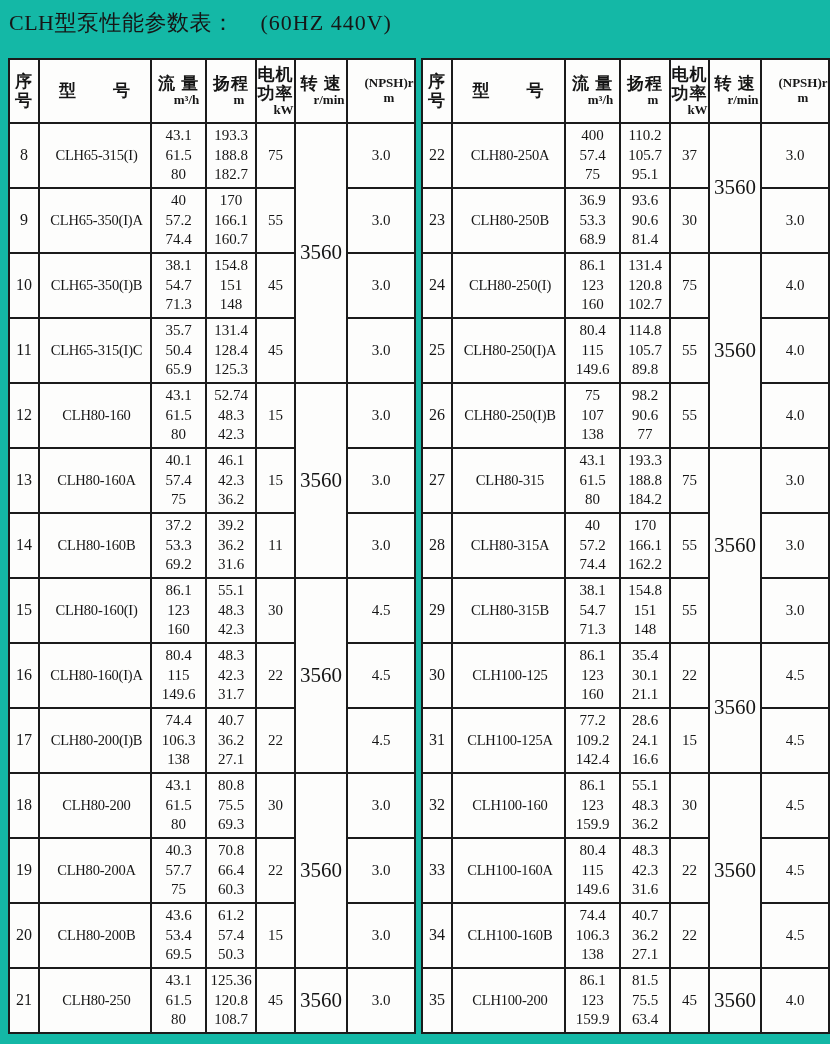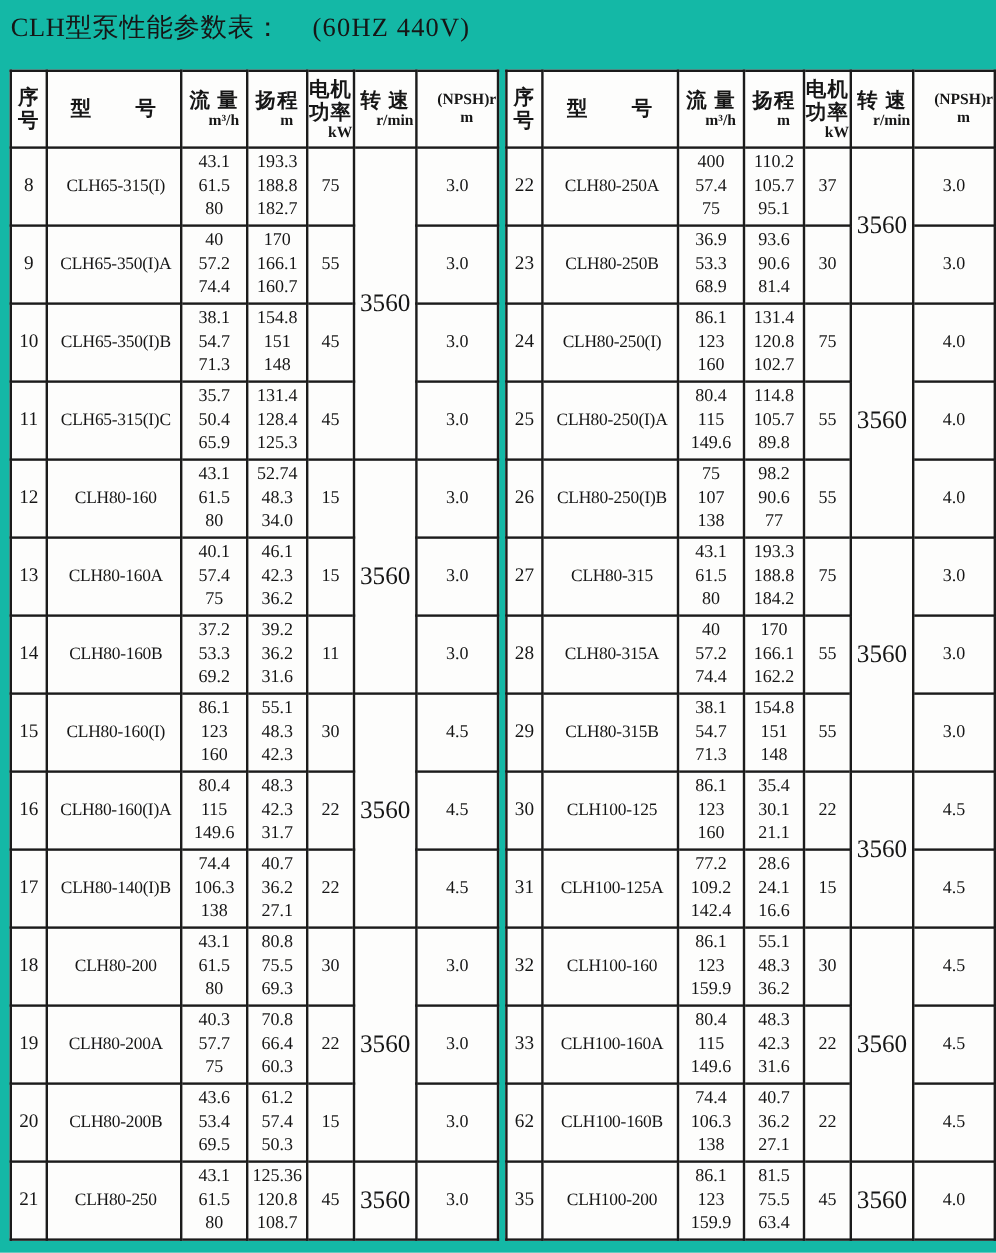--- a/index.html
+++ b/index.html
@@ -117,21 +117,21 @@
           <td class="c-num">3.0</td>
         </tr>
         <tr>
           <td class="c-no">12</td>
           <td class="c-model">CLH80-160</td>
           <td class="c-num">43.1
 61.5
 80</td>
           <td class="c-num">52.74
 48.3
-34.0</td>
+42.3</td>
           <td class="c-num">15</td>
           <td class="c-speed" rowspan="3">3560</td>
           <td class="c-num">3.0</td>
         </tr>
         <tr>
           <td class="c-no">13</td>
           <td class="c-model">CLH80-160A</td>
           <td class="c-num">40.1
 57.4
 75</td>
@@ -173,21 +173,21 @@
 115
 149.6</td>
           <td class="c-num">48.3
 42.3
 31.7</td>
           <td class="c-num">22</td>
           <td class="c-num">4.5</td>
         </tr>
         <tr>
           <td class="c-no">17</td>
-          <td class="c-model">CLH80-140(I)B</td>
+          <td class="c-model">CLH80-200(I)B</td>
           <td class="c-num">74.4
 106.3
 138</td>
           <td class="c-num">40.7
 36.2
 27.1</td>
           <td class="c-num">22</td>
           <td class="c-num">4.5</td>
         </tr>
         <tr>
@@ -408,21 +408,21 @@
           <td class="c-num">80.4
 115
 149.6</td>
           <td class="c-num">48.3
 42.3
 31.6</td>
           <td class="c-num">22</td>
           <td class="c-num">4.5</td>
         </tr>
         <tr>
-          <td class="c-no">62</td>
+          <td class="c-no">34</td>
           <td class="c-model">CLH100-160B</td>
           <td class="c-num">74.4
 106.3
 138</td>
           <td class="c-num">40.7
 36.2
 27.1</td>
           <td class="c-num">22</td>
           <td class="c-num">4.5</td>
         </tr>

